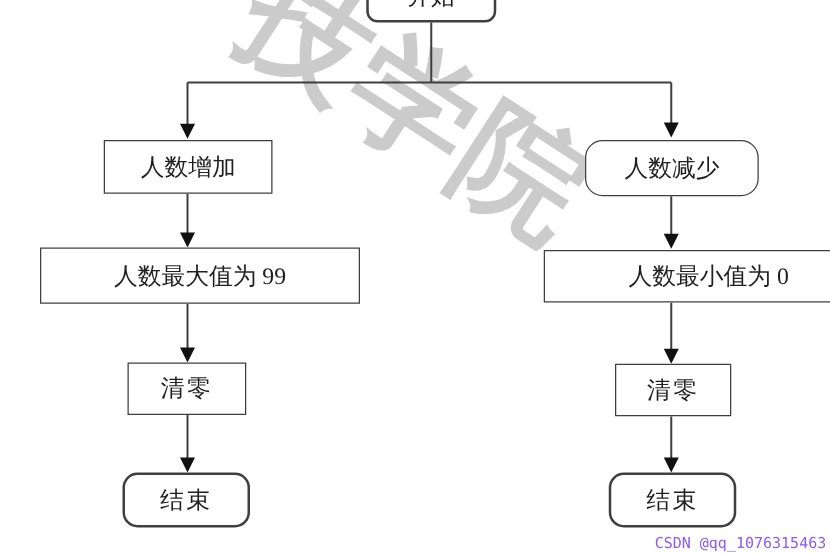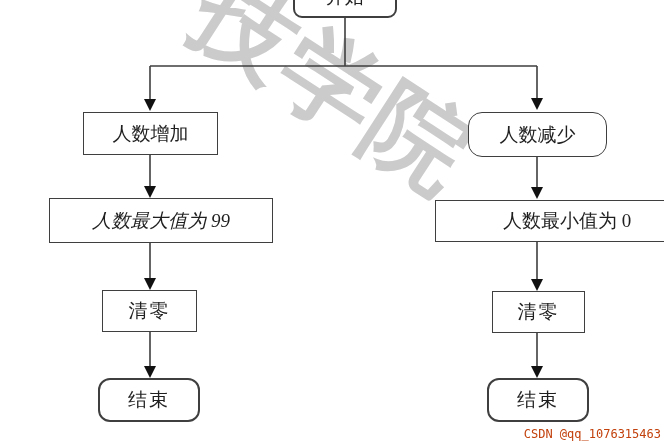--- a/index.html
+++ b/index.html
@@ -43,34 +43,34 @@
     color: #1f1f1f;
     white-space: nowrap;
   }
   .node.rounded {
     border-width: 2px;
     border-radius: 10px;
   }
   .node.start  { left: 293px; top: -24px; width: 104px; height: 42px; border-radius: 9px; }
   .node.increase { left: 83px;  top: 112px; width: 135px; height: 43px; }
   .node.decrease { left: 468px; top: 112px; width: 139px; height: 45px; border-radius: 14px; }
-  .node.maxval   { left: 49px;  top: 198px; width: 224px; height: 45px; font-style: italic; }
+  .node.maxval   { left: 32px;  top: 198px; width: 256px; height: 45px; }
   .node.minval   { left: 435px; top: 200px; width: 264px; height: 42px; }
   .node.clear-l  { left: 102px; top: 290px; width: 95px;  height: 42px; letter-spacing: 2px; }
   .node.clear-r  { left: 492px; top: 291px; width: 93px;  height: 42px; letter-spacing: 2px; }
   .node.end-l    { left: 98px;  top: 378px; width: 102px; height: 44px; border-radius: 12px; letter-spacing: 2px; }
   .node.end-r    { left: 487px; top: 378px; width: 102px; height: 44px; border-radius: 12px; letter-spacing: 2px; }
   .wm-credit {
     position: absolute;
     right: 3px;
     bottom: 2px;
     z-index: 3;
     font-family: "DejaVu Sans Mono", monospace;
     font-size: 12px;
-    color: #c2410c;
+    color: #8b5cf6;
     user-select: none;
   }
 </style>
 </head>
 <body>
 
 <div class="stage">
 
   <div class="wm-diagonal">技学院</div>
 

